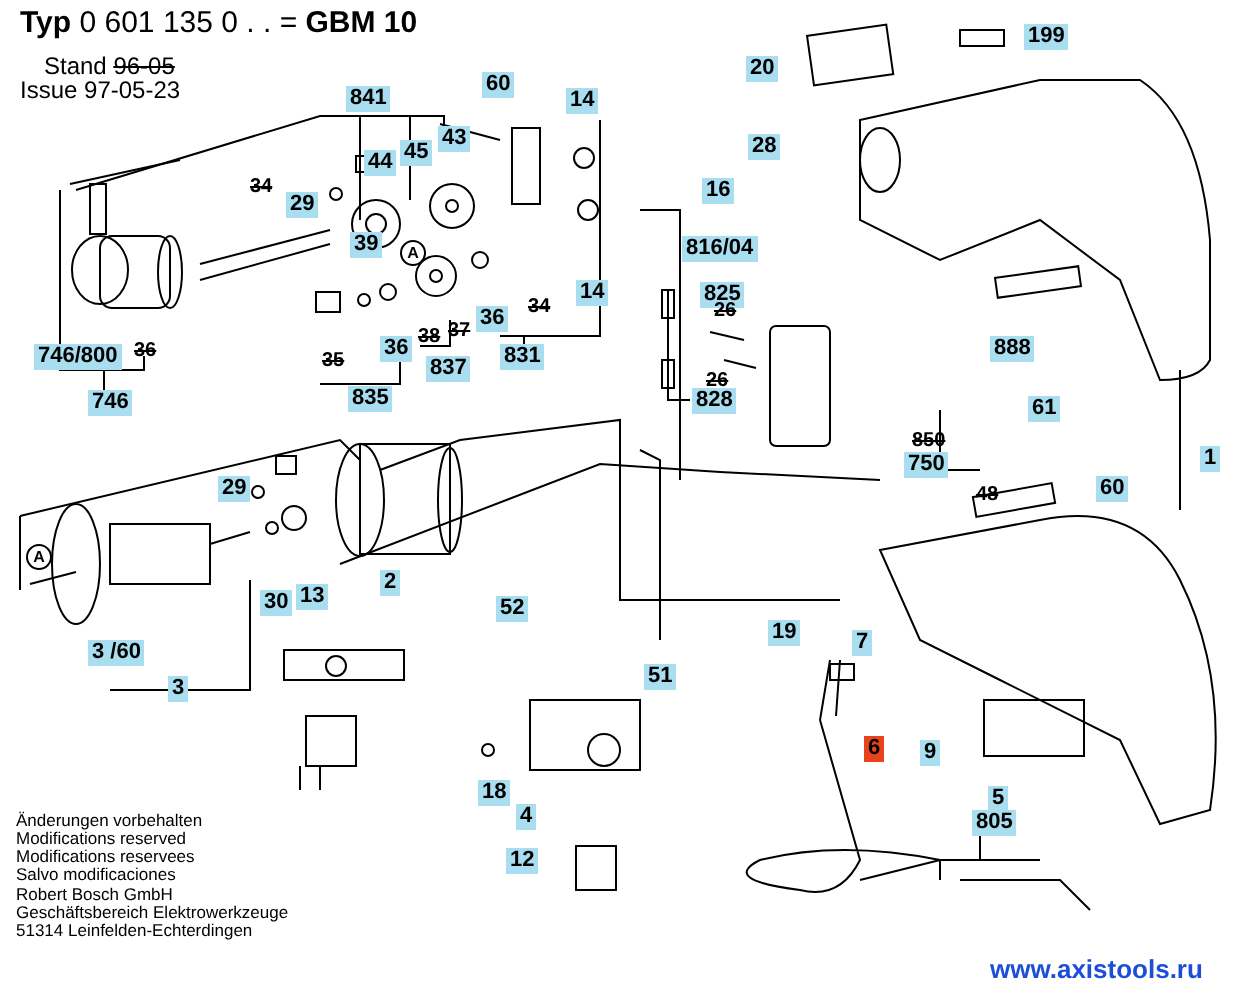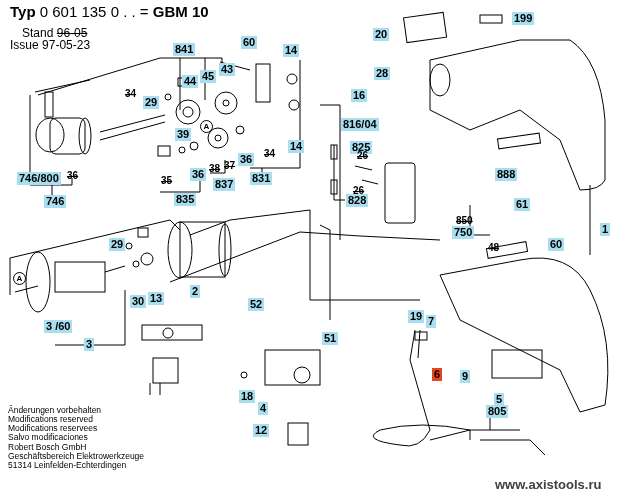--- a/index.html
+++ b/index.html
@@ -12,21 +12,21 @@
   .strike { text-decoration: line-through; }
   .lbl { position: absolute; background: #a8def0; font-weight: bold; font-size: 11px;
          line-height: 13px; padding: 0 2px; white-space: nowrap; }
   .lbl.red { background: #e8431c; }
   .xlbl { position: absolute; font-weight: bold; font-size: 10px; line-height: 12px;
           white-space: nowrap; text-decoration: line-through; }
   .circ { position: absolute; width: 11px; height: 11px; border: 1px solid #000; border-radius: 50%;
           font-size: 8px; line-height: 11px; text-align: center; font-weight: bold; }
   .footer { position: absolute; left: 8px; font-size: 8.5px; line-height: 9.5px; white-space: nowrap; }
   .footer.b { font-weight: normal; }
-  .url { position: absolute; left: 495px; top: 477px; color: #404040; font-weight: bold; font-size: 13px; }
+  .url { position: absolute; left: 495px; top: 477px; color: #1d4ed8; font-weight: bold; font-size: 13px; }
 </style>
 </head>
 <body>
 
 <svg id="canvas" viewBox="0 0 626 498" xmlns="http://www.w3.org/2000/svg">
   <g fill="none" stroke="#000" stroke-width="1">
 
     <polyline points="38,95 160,58 190,58 222,58 222,75"></polyline>
     <line x1="180" y1="58" x2="180" y2="110"></line>
     <line x1="205" y1="58" x2="205" y2="100"></line>
@@ -159,21 +159,21 @@
 </div>
 
 <span class="lbl" style="left:173px;top:43px">841</span>
 <span class="lbl" style="left:182px;top:75px">44</span>
 <span class="lbl" style="left:200px;top:70px">45</span>
 <span class="lbl" style="left:219px;top:63px">43</span>
 <span class="lbl" style="left:241px;top:36px">60</span>
 <span class="lbl" style="left:283px;top:44px">14</span>
 <span class="lbl" style="left:288px;top:140px">14</span>
 <span class="lbl" style="left:143px;top:96px">29</span>
-<span class="lbl" style="left:175px;top:128px">39</span>
+<span class="lbl" style="left:175px;top:116px">39</span>
 <span class="lbl" style="left:190px;top:168px">36</span>
 <span class="lbl" style="left:238px;top:153px">36</span>
 <span class="lbl" style="left:174px;top:193px">835</span>
 <span class="lbl" style="left:213px;top:178px">837</span>
 <span class="lbl" style="left:250px;top:172px">831</span>
 <span class="lbl" style="left:17px;top:172px">746/800</span>
 <span class="lbl" style="left:44px;top:195px">746</span>
 
 <span class="lbl" style="left:351px;top:89px">16</span>
 <span class="lbl" style="left:341px;top:118px">816/04</span>
@@ -197,21 +197,21 @@
 <span class="lbl" style="left:190px;top:285px">2</span>
 <span class="lbl" style="left:44px;top:320px">3 /60</span>
 <span class="lbl" style="left:84px;top:338px">3</span>
 
 <span class="lbl" style="left:248px;top:298px">52</span>
 <span class="lbl" style="left:322px;top:332px">51</span>
 <span class="lbl" style="left:239px;top:390px">18</span>
 <span class="lbl" style="left:258px;top:402px">4</span>
 <span class="lbl" style="left:253px;top:424px">12</span>
 
-<span class="lbl" style="left:408px;top:310px">19</span>
+<span class="lbl" style="left:384px;top:310px">19</span>
 <span class="lbl" style="left:426px;top:315px">7</span>
 <span class="lbl red" style="left:432px;top:368px">6</span>
 <span class="lbl" style="left:460px;top:370px">9</span>
 <span class="lbl" style="left:494px;top:393px">5</span>
 <span class="lbl" style="left:486px;top:405px">805</span>
 
 <span class="xlbl" style="left:125px;top:88px">34</span>
 <span class="xlbl" style="left:67px;top:170px">36</span>
 <span class="xlbl" style="left:161px;top:175px">35</span>
 <span class="xlbl" style="left:209px;top:163px">38</span>

